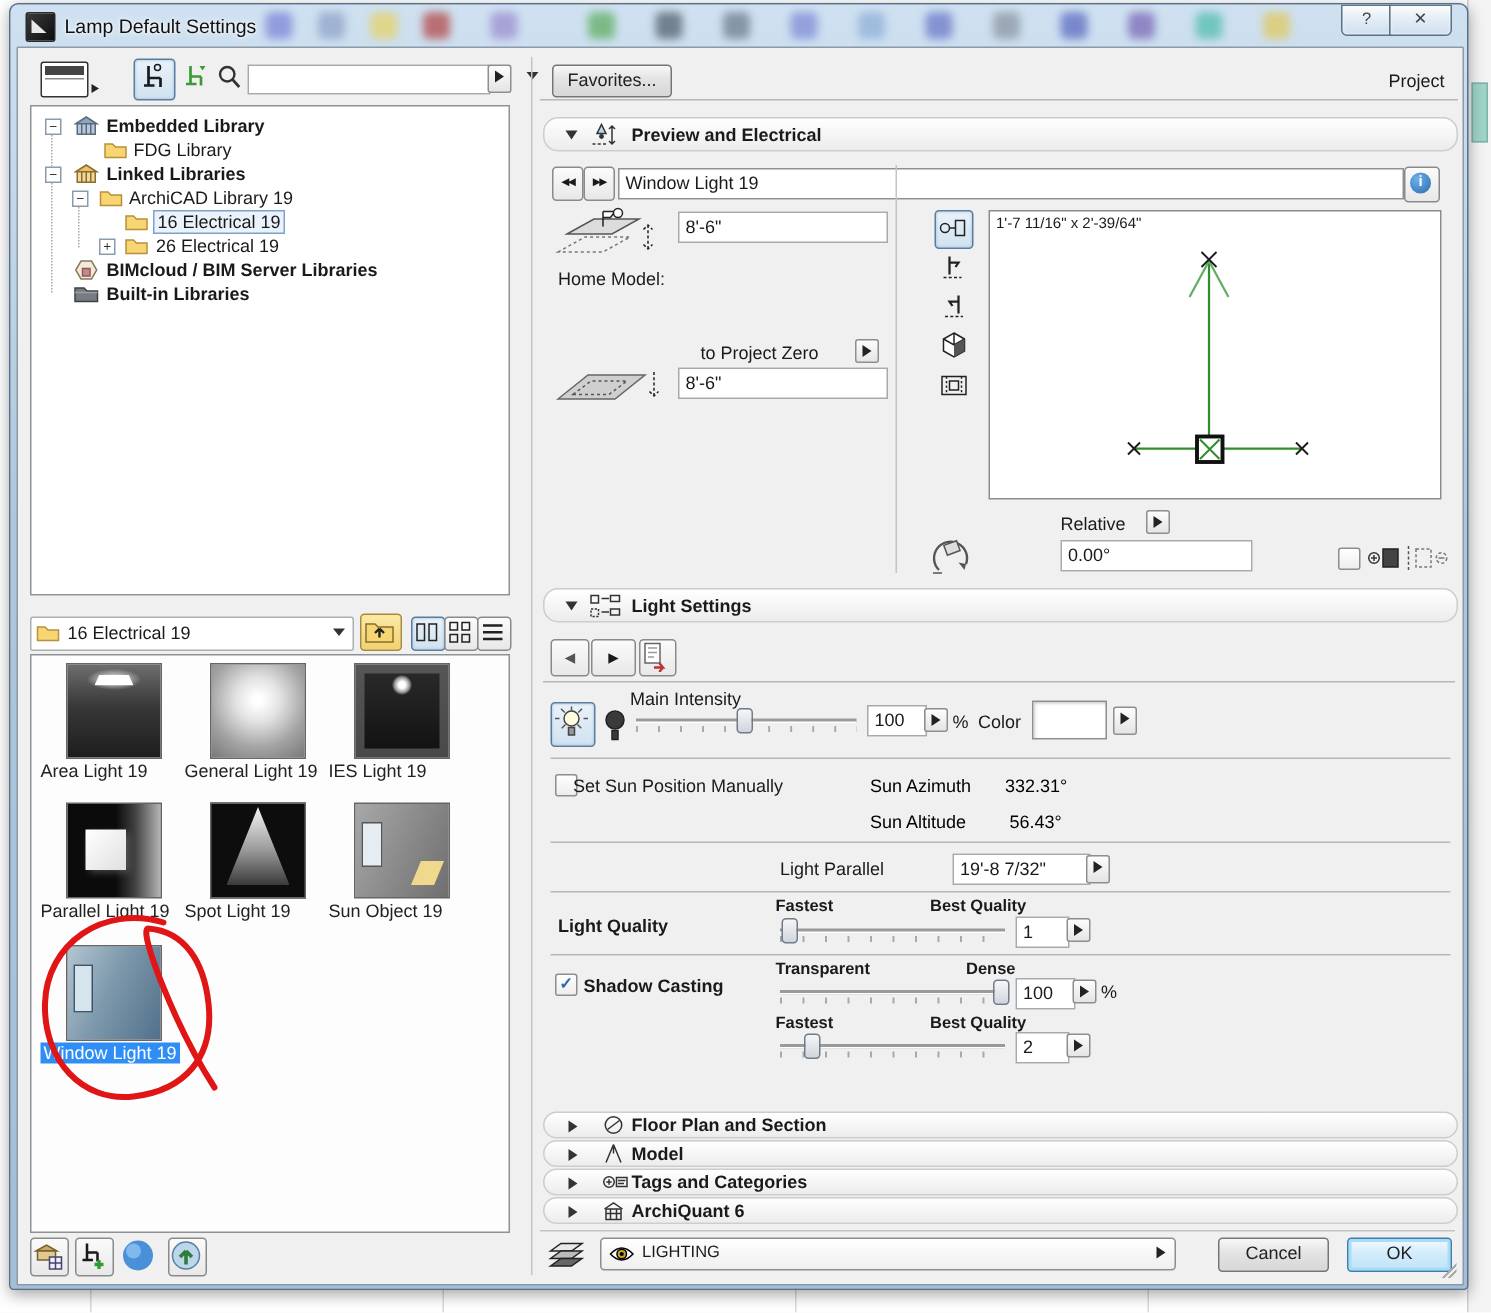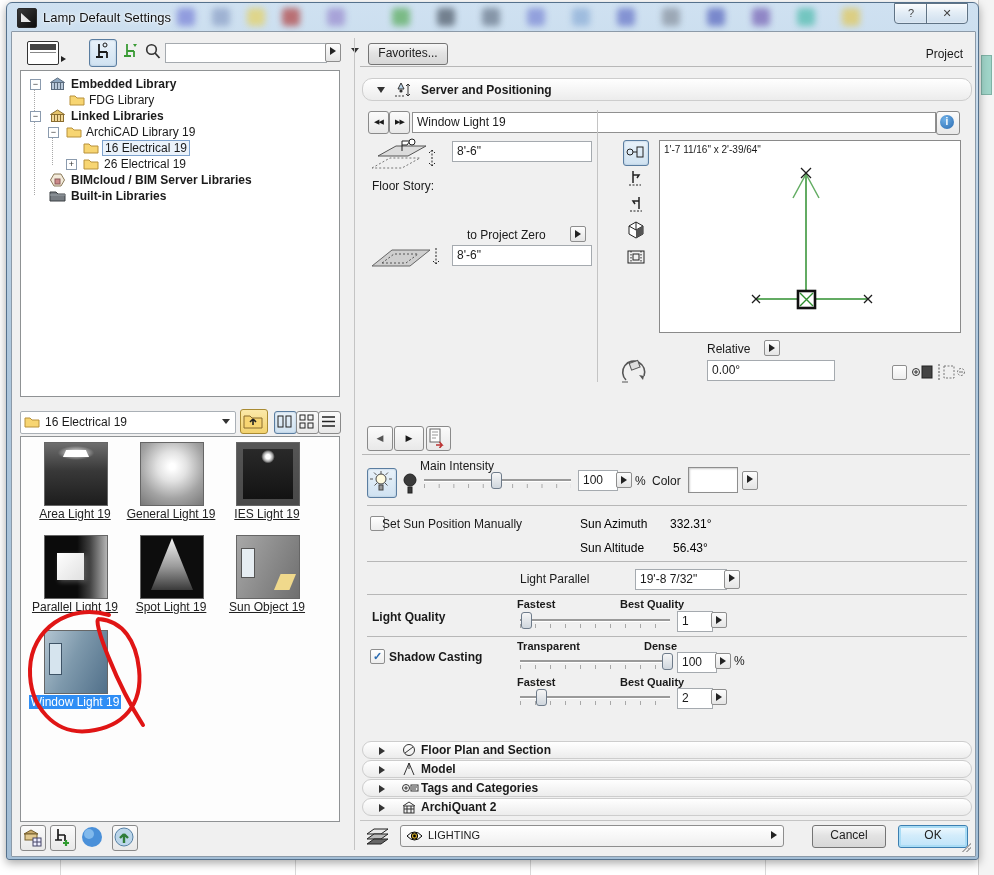--- a/index.html
+++ b/index.html
@@ -45,21 +45,21 @@
   .checkbox{position:absolute;width:13px;height:13px;border:1px solid #8e8e8e;background:linear-gradient(180deg,#fff,#ededed);border-radius:2px;text-align:center;line-height:12px;font-size:11px;color:#2b6bb0;font-weight:bold;}
   .gray{color:#000000;}
   .b{font-weight:bold;}
   .lbl{position:absolute;white-space:nowrap;}
   
   .trow{position:absolute;height:15px;white-space:nowrap;}
   .texp{position:absolute;width:9px;height:9px;border:1px solid #8b9bae;background:#fff;font-size:9px;line-height:8px;text-align:center;color:#333;top:2px;}
   .tsel{border:1px solid #7da2ce;background:#eaf2fb;padding:0 2px;}
   
   .thumb{position:absolute;width:62px;height:62px;border:1px solid #666;}
-  .tlabel{position:absolute;width:96px;text-align:center;font-size:12px;color:#222;text-decoration:underline;}
+  .tlabel{position:absolute;width:96px;font-size:12px;color:#222;}
   .th-area{background:radial-gradient(ellipse 26px 10px at 50% 16%,#fff,rgba(255,255,255,0) 70%),linear-gradient(180deg,#6e6e6e,#383838 45%,#1d1d1d);}
   .th-area:after{content:"";position:absolute;left:18px;top:7px;width:26px;height:7px;background:#fff;clip-path:polygon(12% 0,88% 0,100% 100%,0 100%);box-shadow:0 0 6px #fff;}
   .th-general{background:radial-gradient(circle at 50% 38%,#ffffff 6%,#e2e2e2 30%,#a3a3a3 65%,#787878 100%);}
   .th-ies{background:radial-gradient(circle 9px at 50% 22%,#ffffff 25%,#9a9a9a 55%,rgba(30,30,30,0) 75%),linear-gradient(180deg,#2c2c2c,#101010);box-shadow:inset 0 0 0 6px rgba(120,120,120,.55);}
   .th-parallel{background:linear-gradient(90deg,#0b0b0b 52%,#3f3f3f 72%,#b5b5b5 100%);}
   .th-parallel:after{content:"";position:absolute;left:12px;top:17px;width:27px;height:27px;background:linear-gradient(135deg,#ffffff,#e0e0e0);box-shadow:2px 2px 5px rgba(255,255,255,.25);}
   .th-spot{background:#0d0d0d;}
   .th-spot:after{content:"";position:absolute;left:10px;top:2px;width:42px;height:52px;background:linear-gradient(180deg,#f5f5f5,#9a9a9a 55%,#3a3a3a);clip-path:polygon(50% 0,0 100%,100% 100%);}
   .th-sun{background:linear-gradient(115deg,#a8a8a8,#8b8b8b 50%,#6f6f6f);}
   .th-sun:before{content:"";position:absolute;left:4px;top:12px;width:12px;height:28px;background:#e6edf2;border:1px solid #555;}
@@ -298,40 +298,40 @@
     <div class="lbl" style="right:12px;top:15px">Project</div>
 
     <div class="sect" style="left:350px;top:46px;width:608px">
       <span class="tri"></span>
       <svg class="abs" style="left:30px;top:2px" width="20" height="18" viewBox="0 0 20 18">
           <path d="M8 2 l3 6 h-6 Z" fill="#bcd6ea" stroke="#333"></path>
           <circle cx="8" cy="10" r="1.6" fill="#333"></circle>
           <path d="M15 3 v12 M13 13 l2 2 2 -2 M13 5 l2 -2 2 2" stroke="#333" fill="none"></path>
           <path d="M2 15 h9" stroke="#333" stroke-dasharray="2 1.5"></path>
         </svg>
-      <span class="t">Server and Positioning</span>
+      <span class="t">Preview and Electrical</span>
     </div>
 
     <div class="tool-btn" style="left:356px;top:79px;width:19px;height:21px;font-size:7px;line-height:20px;text-align:center;letter-spacing:-1px">◀◀</div>
     <div class="tool-btn" style="left:377px;top:79px;width:19px;height:21px;font-size:7px;line-height:20px;text-align:center;letter-spacing:-1px">▶▶</div>
     <div class="field" style="left:400px;top:80px;width:514px;height:15px;border-color:#909090">Window Light 19</div>
     <div class="tool-btn" style="left:924px;top:79px;width:22px;height:22px">
       <div class="abs" style="left:3px;top:3px;width:14px;height:14px;border-radius:50%;background:radial-gradient(circle at 35% 30%,#6eb0e8,#2b6bb0);color:#fff;font-weight:bold;font-size:10px;text-align:center;line-height:14px">i</div>
     </div>
 
     <svg class="abs" style="left:356px;top:106px" width="80" height="40" viewBox="0 0 80 40">
       <path d="M10 18 L28 8 H58 L40 18 Z" fill="#dcdcdc" stroke="#555"></path>
       <path d="M4 30 L22 20 H52 L34 30 Z" fill="none" stroke="#777" stroke-dasharray="2 2"></path>
       <path d="M34 13 V3 M34 3 h8 l-3 4 h-5" stroke="#222" fill="#fff"></path>
       <circle cx="44" cy="4" r="3" fill="#fff" stroke="#222"></circle>
       <path d="M64 12 v16 M61 15 l3 -3 3 3 M61 25 l3 3 3 -3" stroke="#222" fill="none" stroke-dasharray="2 1.5"></path>
     </svg>
     <div class="field" style="left:440px;top:109px;width:130px;height:15px">8'-6"</div>
 
-    <div class="lbl" style="left:360px;top:147px">Floor Story:</div>
+    <div class="lbl" style="left:360px;top:147px">Home Model:</div>
 
     <div class="lbl" style="left:455px;top:196px">to Project Zero</div>
     <div class="spin" style="left:558px;top:194px"></div>
 
     <svg class="abs" style="left:356px;top:210px" width="78" height="30" viewBox="0 0 78 30">
       <path d="M4 24 L24 8 H62 L42 24 Z" fill="#cfcfcf" stroke="#666"></path>
       <path d="M14 21 L26 12 H50 L38 21 Z" fill="none" stroke="#555" stroke-dasharray="2 2"></path>
       <path d="M68 6 v16 M65 19 l3 3 3 -3" stroke="#222" fill="none" stroke-dasharray="2 1.5"></path>
     </svg>
     <div class="field" style="left:440px;top:213px;width:130px;height:15px">8'-6"</div>
@@ -399,20 +399,31 @@
     <svg class="abs" style="left:899px;top:330px" width="56" height="20" viewBox="0 0 56 20">
       <circle cx="5" cy="10" r="3.5" fill="none" stroke="#333"></circle>
         <path d="M3 10h4 M5 8v4" stroke="#333"></path>
       <rect x="11" y="4" width="10" height="12" fill="#444" stroke="#222"></rect>
       <path d="M28 2 v16" stroke="#555" stroke-dasharray="2 1.5"></path>
       <rect x="33" y="4" width="10" height="12" fill="none" stroke="#777" stroke-dasharray="2 1.5"></rect>
       <circle cx="50" cy="10" r="3.5" fill="none" stroke="#777" stroke-dasharray="2 1.5"></circle>
         <path d="M48 10h4" stroke="#777"></path>
     </svg>
 
+    <div class="sect" style="left:350px;top:360px;width:608px">
+      <span class="tri"></span>
+      <svg class="abs" style="left:30px;top:2px" width="22" height="18" viewBox="0 0 22 18">
+          <rect x="1" y="2" width="5" height="5" fill="none" stroke="#333"></rect>
+          <rect x="1" y="11" width="5" height="5" fill="none" stroke="#333" stroke-dasharray="1.5 1"></rect>
+          <path d="M8 4 h5 M8 13 h5" stroke="#333"></path>
+          <rect x="14" y="2" width="6" height="4" fill="none" stroke="#333"></rect>
+          <rect x="14" y="11" width="6" height="4" fill="none" stroke="#333"></rect>
+        </svg>
+      <span class="t">Light Settings</span>
+    </div>
 
     <div class="tool-btn" style="left:355px;top:394px;width:24px;height:23px;text-align:center;line-height:22px;font-size:9px;color:#555">◀</div>
     <div class="tool-btn" style="left:382px;top:394px;width:28px;height:23px;text-align:center;line-height:22px;font-size:9px">▶</div>
     <div class="tool-btn" style="left:414px;top:394px;width:23px;height:23px">
       <svg width="21" height="21" viewBox="0 0 21 21">
           <rect x="3" y="2" width="10" height="13" fill="#fff" stroke="#666"></rect>
           <path d="M5 5h6 M5 8h6 M5 11h4" stroke="#999"></path>
           <path d="M9 18 h6 l-2.5 -3 M15 18 l-2.5 3" stroke="#b33" stroke-width="1.6" fill="none"></path>
         </svg>
     </div>
@@ -521,21 +532,21 @@
         </svg>
       <span class="t" style="top:1px">Tags and Categories</span>
     </div>
     <div class="sect" style="left:350px;top:766px;width:608px;height:16px">
       <span class="tri-r"></span>
       <svg class="abs" style="left:38px;top:1px" width="16" height="14" viewBox="0 0 16 14">
           <path d="M2 6 L8 2 L14 6" fill="none" stroke="#333"></path>
           <rect x="3" y="6" width="10" height="7" fill="none" stroke="#333"></rect>
           <path d="M3 9h10 M6 6v7 M10 6v7" stroke="#333"></path>
         </svg>
-      <span class="t" style="top:1px">ArchiQuant 2</span>
+      <span class="t" style="top:1px">ArchiQuant 6</span>
     </div>
 
     <div class="hline" style="left:348px;top:788px;width:610px;background:#c4c4c4"></div>
     <svg class="abs" style="left:352px;top:794px" width="30" height="22" viewBox="0 0 30 22">
       <path d="M3 8 l7 -5 h14 l-7 5 Z" fill="#e9e9e9" stroke="#222"></path>
       <path d="M3 13 l7 -5 h14 l-7 5 Z" fill="#bbb" stroke="#222"></path>
       <path d="M3 18 l7 -5 h14 l-7 5 Z" fill="#666" stroke="#222"></path>
     </svg>
     <div class="abs" style="left:388px;top:793px;width:382px;height:20px;border:1px solid #8e8e8e;border-radius:3px;background:linear-gradient(180deg,#ffffff,#efefef)">
       <svg class="abs" style="left:5px;top:4px" width="17" height="12" viewBox="0 0 17 12">

